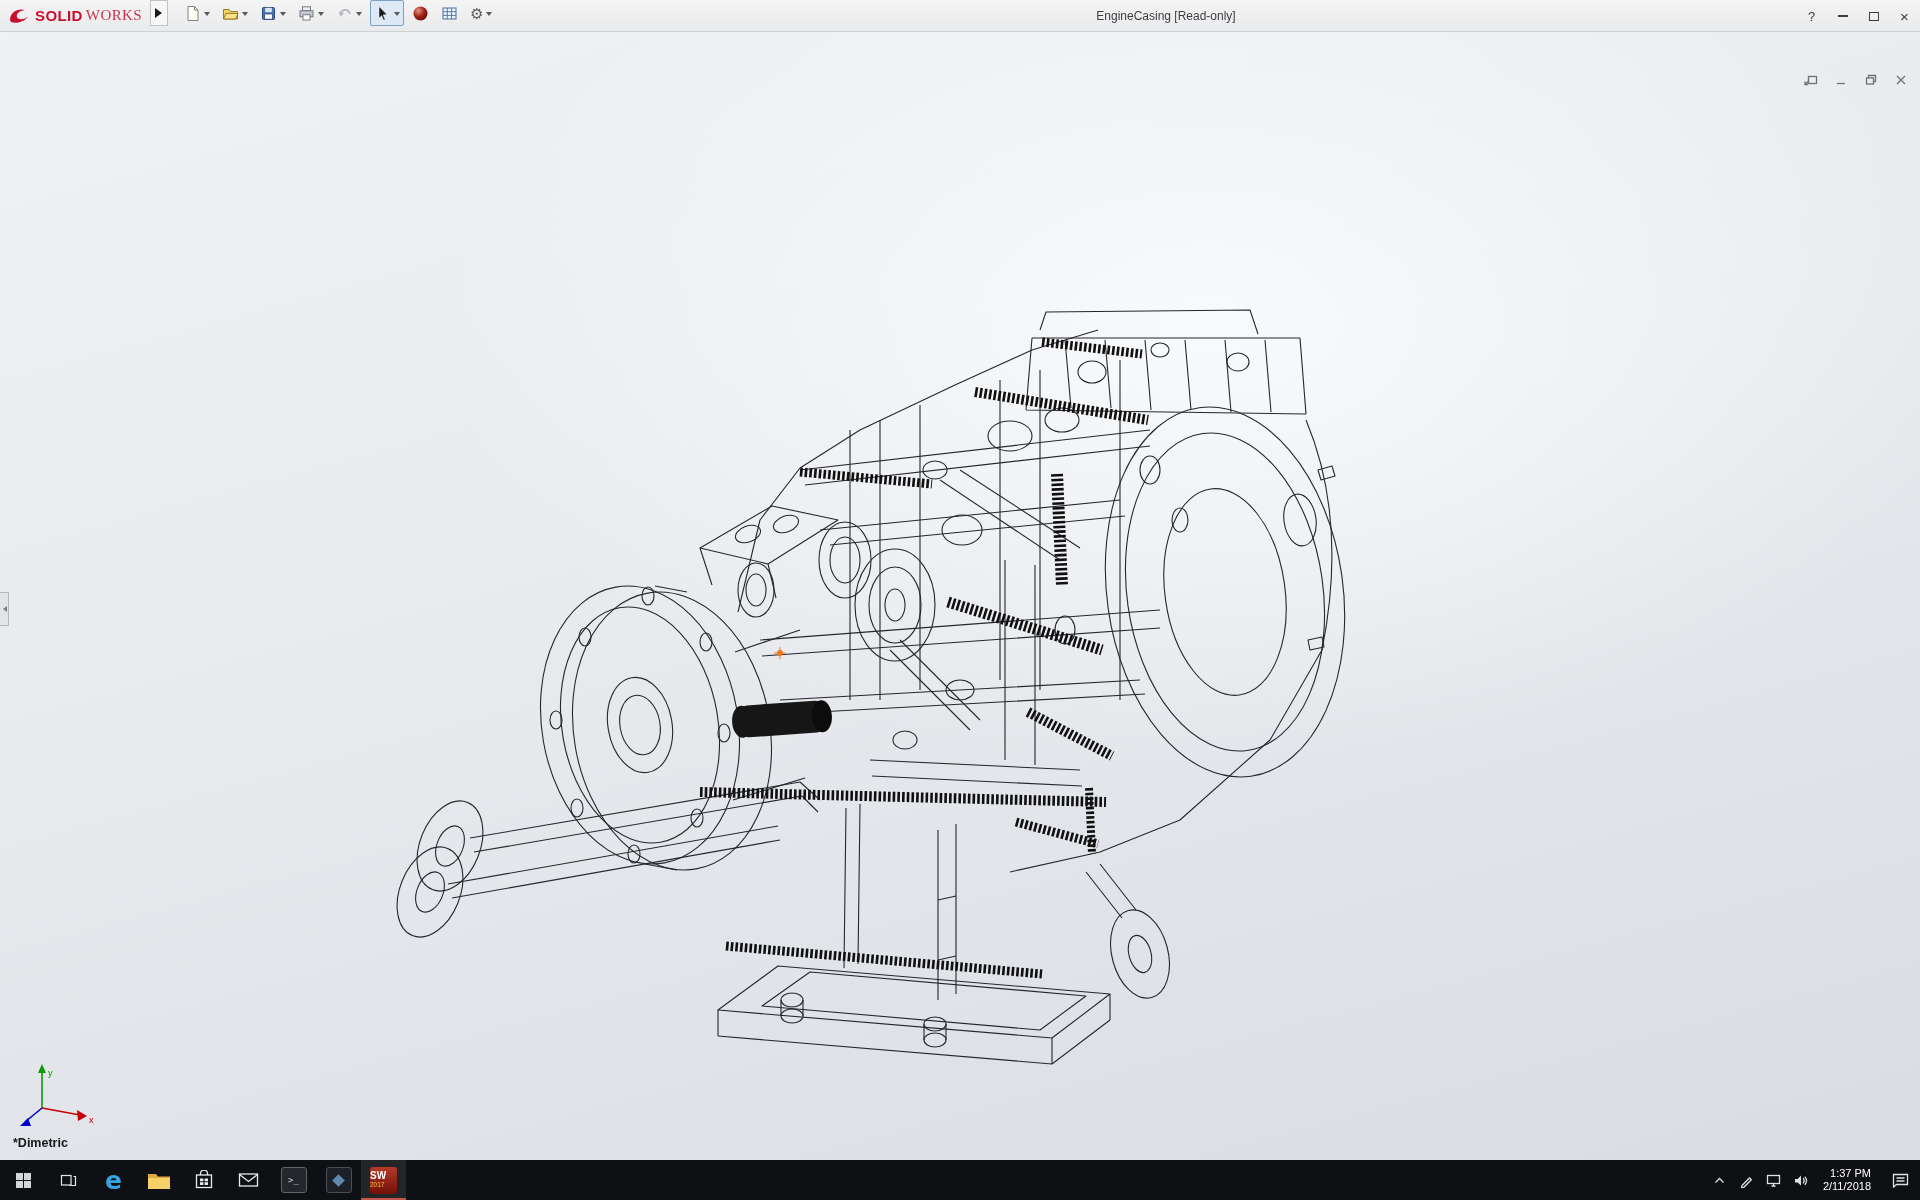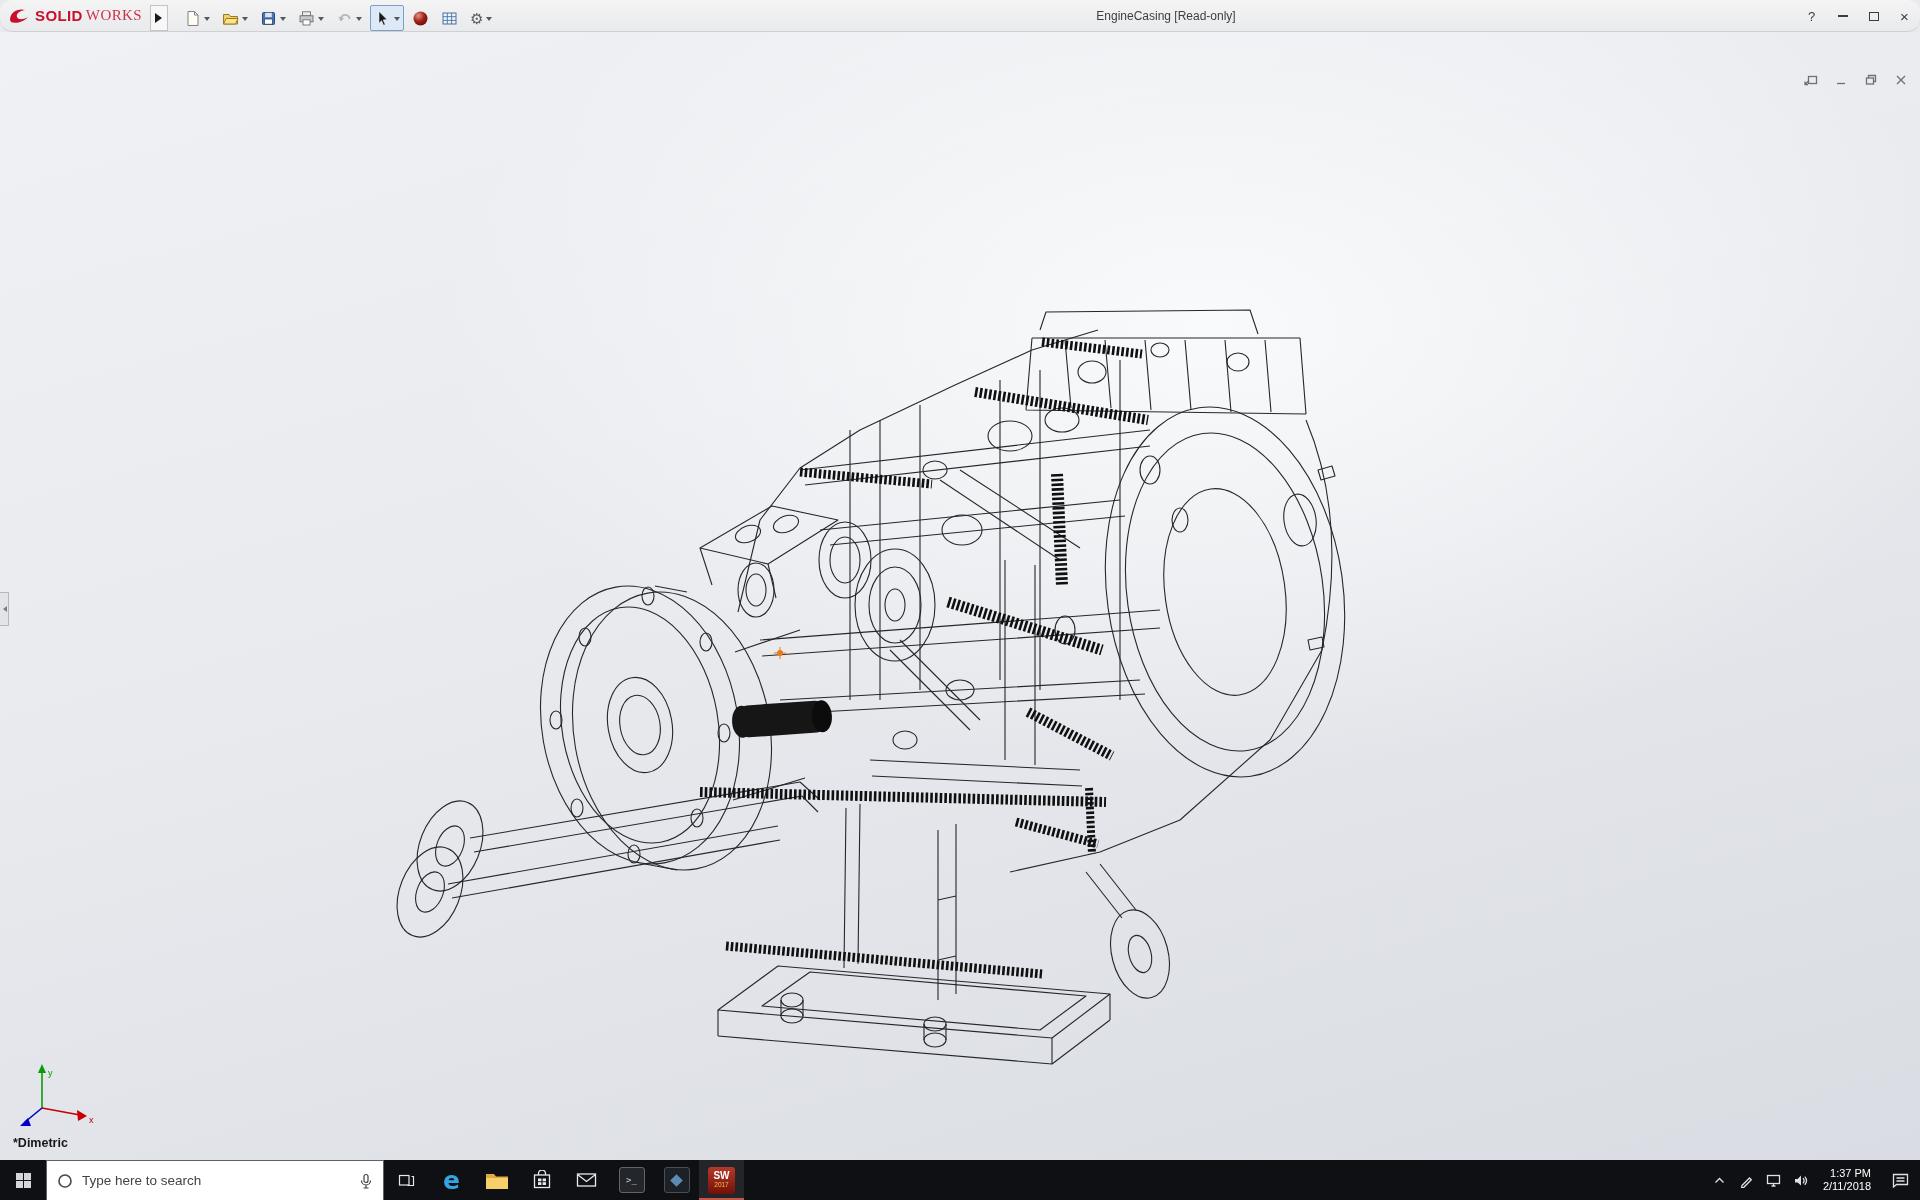--- a/index.html
+++ b/index.html
@@ -2,21 +2,21 @@
 <html><head>
 <meta charset="utf-8">
 <style>
   *{margin:0;padding:0;box-sizing:border-box;}
   html,body{width:1920px;height:1200px;overflow:hidden;font-family:"Liberation Sans",sans-serif;background:#000;}
   #stage{position:relative;width:1920px;height:1200px;background:#e8eaee;}
 
   
   #titlebar{position:absolute;top:0;left:0;width:1920px;height:32px;
     background:linear-gradient(#f4f4f5,#e9eaeb);border-bottom:1px solid #cfd0d2;
-    display:flex;align-items:flex-end;z-index:30;border-radius:13px;}
+    display:flex;align-items:flex-start;z-index:30;}
   .logo{display:flex;align-items:center;gap:3px;padding:0 4px 0 8px;height:100%;}
   .brand-bold{color:#c8102e;font-weight:bold;font-size:15px;letter-spacing:.4px;}
   .brand-light{color:#c8102e;font-weight:400;font-size:15px;letter-spacing:.4px;opacity:.85;font-family:Liberation Serif, serif;}
   .flyout{width:18px;height:26px;display:flex;align-items:center;justify-content:center;
     border:1px solid #c2c3c5;background:#f7f7f8;margin:0 10px 0 4px;cursor:pointer;}
   .flyout .tri{width:0;height:0;border:5px solid transparent;border-left:7px solid #1a1a1a;margin-left:4px;}
   .tb-btn{height:26px;display:flex;align-items:center;padding:0 3px;margin:0 2px;border:1px solid transparent;border-radius:2px;}
   .tb-btn svg{width:17px;height:17px;display:block;}
   .tb-btn .gear{font-size:15px;color:#5a5d61;line-height:17px;}
   .tb-btn.active{border:1px solid #7aa0c6;background:#dde9f6;}
@@ -52,21 +52,21 @@
   .tb-slot{width:46px;display:flex;align-items:center;justify-content:center;cursor:pointer;}
   .tb-slot.app{width:45px;}
   .tb-slot.active{background:rgba(255,255,255,.09);box-shadow:inset 0 -2px 0 #c4554a;}
   #search-box{width:338px;background:#fff;border:1px solid #5f6164;border-bottom:none;
     display:flex;align-items:center;gap:9px;padding:0 10px;}
   #search-box input{flex:1;border:none;outline:none;font-size:13.5px;color:#222;background:transparent;
     font-family:"Liberation Sans",sans-serif;}
   #search-box input::placeholder{color:#404347;opacity:1;}
   .edge-e{font-size:25px;font-weight:bold;color:#35a3e4;font-family:"DejaVu Sans",sans-serif;}
   .sw-tile{width:27px;height:27px;border-radius:3px;background:linear-gradient(#b43a2a,#731007);
-    display:flex;flex-direction:column;align-items:center;justify-content:center;line-height:1;}
+    display:flex;flex-direction:column;align-items:flex-start;justify-content:center;line-height:1;}
   .sw-tile .l1{color:#fff;font-size:10px;font-weight:bold;}
   .sw-tile .l2{color:#f2c23c;font-size:6.5px;margin-top:1px;}
   .console-tile{width:26px;height:26px;border-radius:3px;background:#23262b;border:1px solid #61656b;
     color:#cfd3d8;font-family:"DejaVu Sans Mono",monospace;font-size:9px;display:flex;align-items:center;justify-content:center;}
   .dark-tile{width:26px;height:26px;border-radius:3px;background:#1c2027;border:1px solid #4a4e55;
     display:flex;align-items:center;justify-content:center;}
   .dark-tile .dot{width:9px;height:9px;background:#5f89ad;transform:rotate(45deg);}
   #tray{margin-left:auto;display:flex;align-items:center;}
   .tray-ic{width:27px;height:40px;display:flex;align-items:center;justify-content:center;cursor:pointer;}
   .tray-ic svg{width:15px;height:15px;stroke:#dde1e5;fill:none;stroke-width:1.3;}
@@ -350,30 +350,20 @@
   <div id="taskbar">
     <div class="tb-slot">
       <svg width="17" height="17" viewBox="0 0 17 17">
         <rect x="1" y="1" width="7" height="7" fill="#d4d7da"></rect>
           <rect x="9" y="1" width="7" height="7" fill="#d4d7da"></rect>
         <rect x="1" y="9" width="7" height="7" fill="#d4d7da"></rect>
           <rect x="9" y="9" width="7" height="7" fill="#d4d7da"></rect>
       </svg>
     </div>
 
-    <div id="search-box">
-      <svg width="16" height="16" viewBox="0 0 16 16">
-        <circle cx="8" cy="8" r="6" stroke="#45484c" stroke-width="1.6" fill="none"></circle>
-      </svg>
-      <input type="text" placeholder="Type here to search" style="">
-      <svg width="14" height="16" viewBox="0 0 14 16">
-        <rect x="5" y="1.5" width="4" height="8" rx="2" stroke="#3c3f43" fill="none" stroke-width="1.2"></rect>
-        <path d="M2.5 7.5 a4.5 4.5 0 0 0 9 0 M7 12v3 M4.5 15h5" stroke="#3c3f43" fill="none" stroke-width="1.2"></path>
-      </svg>
-    </div>
 
     <div class="tb-slot app">
       <svg width="17" height="16" viewBox="0 0 17 16">
         <rect x="1.5" y="3.5" width="9.5" height="9.5" stroke="#e6e9ec" fill="none" stroke-width="1.2"></rect>
         <path d="M13.5 4.5 h2 v9 h-6" stroke="#e6e9ec" fill="none" stroke-width="1.2"></path>
       </svg>
     </div>
     <div class="tb-slot app">
       <span class="edge-e">e</span>
     </div>

